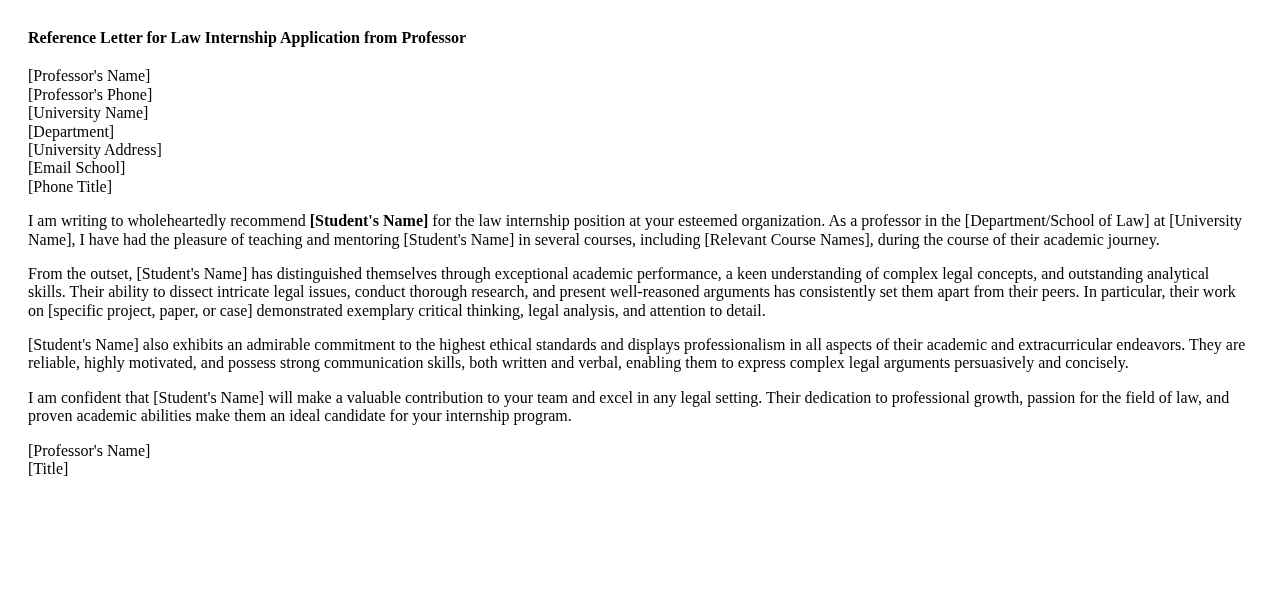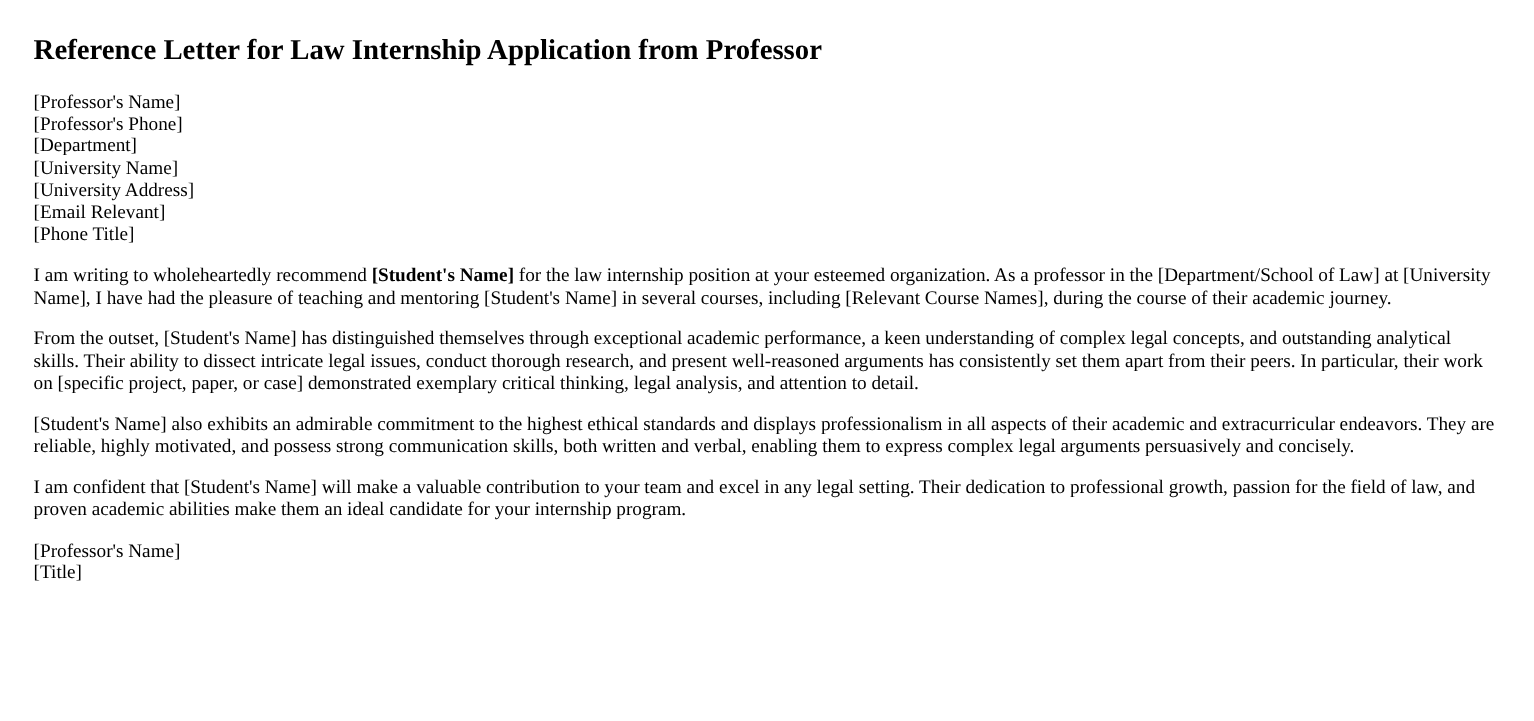--- a/index.html
+++ b/index.html
@@ -11,21 +11,21 @@
   .page {
     font-family: "Liberation Serif", "DejaVu Serif", serif;
     font-size: 16px;
     line-height: 1.15;
     padding: 8px 30px 8px 28px;
     width: 1220px;
     box-sizing: content-box;
   }
   .doc-title {
     font-family: "Liberation Serif", "DejaVu Serif", serif;
-    font-size: 24px;
+    font-size: 16px;
     font-weight: bold;
     margin: 21px 0 20px 0;
     line-height: 1.15;
   }
   .address-block {
     margin: 16px 0;
   }
   .address-line {
     line-height: 1.15;
   }
@@ -45,24 +45,24 @@
 </head>
 <body>
 
 <div class="page">
 
   <h1 class="doc-title">Reference Letter for Law Internship Application from Professor</h1>
 
   <div class="address-block">
     <div class="address-line">[Professor's Name]</div>
     <div class="address-line">[Professor's Phone]</div>
+    <div class="address-line">[University Name]</div>
     <div class="address-line">[Department]</div>
-    <div class="address-line">[University Name]</div>
     <div class="address-line">[University Address]</div>
-    <div class="address-line">[Email Relevant]</div>
+    <div class="address-line">[Email School]</div>
     <div class="address-line">[Phone Title]</div>
   </div>
 
 
   <p class="letter-paragraph"><span>I am writing to wholeheartedly recommend </span><span class="bold-name">[Student's Name]</span><span> for the law internship position at your esteemed organization. As a professor in the [Department/School of Law] at [University Name], I have had the pleasure of teaching and mentoring [Student's Name] in several courses, including [Relevant Course Names], during the course of their academic journey.</span></p>
 
   <p class="letter-paragraph">From the outset, [Student's Name] has distinguished themselves through exceptional academic performance, a keen understanding of complex legal concepts, and outstanding analytical skills. Their ability to dissect intricate legal issues, conduct thorough research, and present well-reasoned arguments has consistently set them apart from their peers. In particular, their work on [specific project, paper, or case] demonstrated exemplary critical thinking, legal analysis, and attention to detail.</p>
 
   <p class="letter-paragraph">[Student's Name] also exhibits an admirable commitment to the highest ethical standards and displays professionalism in all aspects of their academic and extracurricular endeavors. They are reliable, highly motivated, and possess strong communication skills, both written and verbal, enabling them to express complex legal arguments persuasively and concisely.</p>
 

